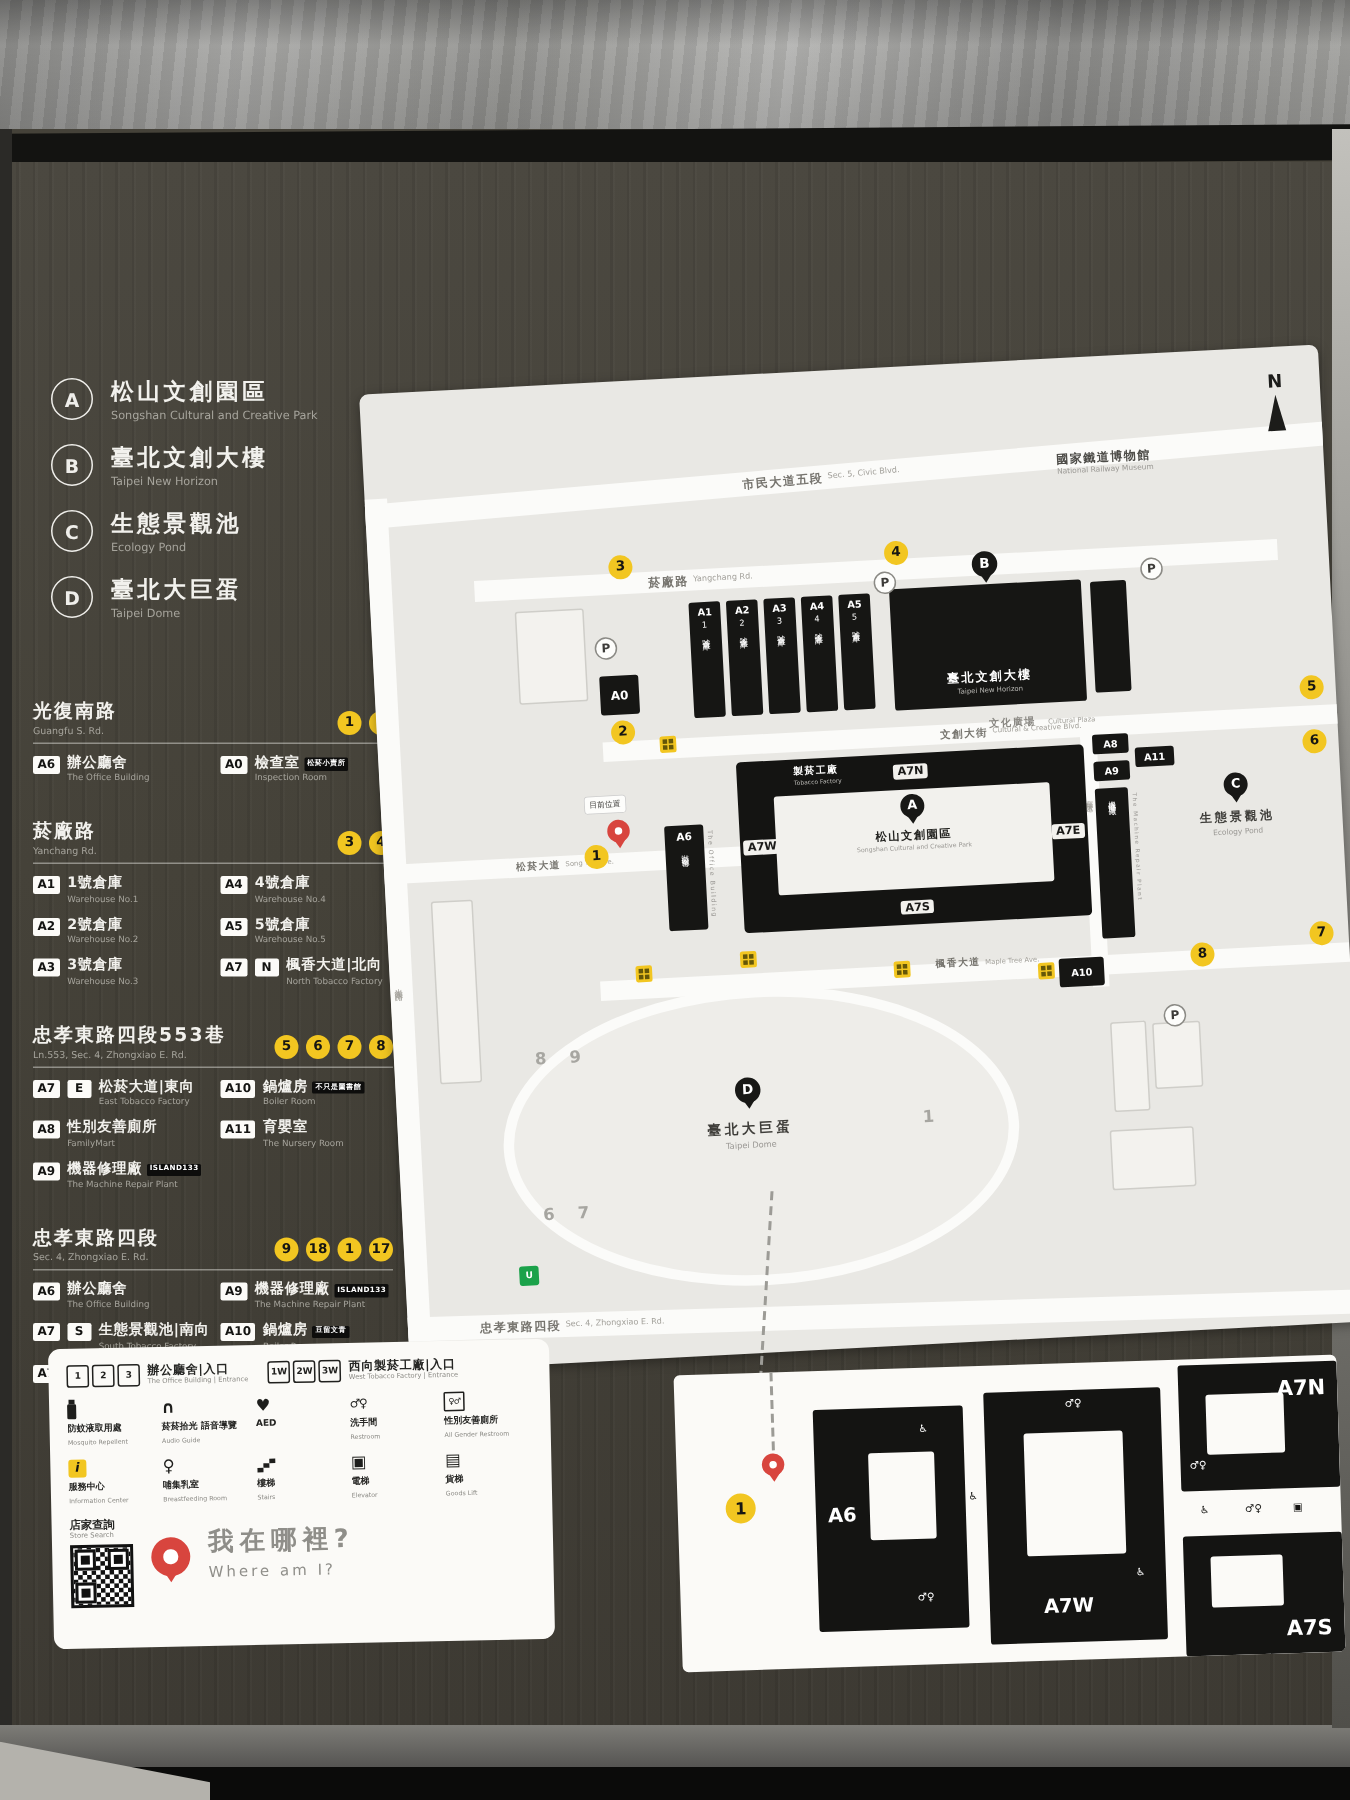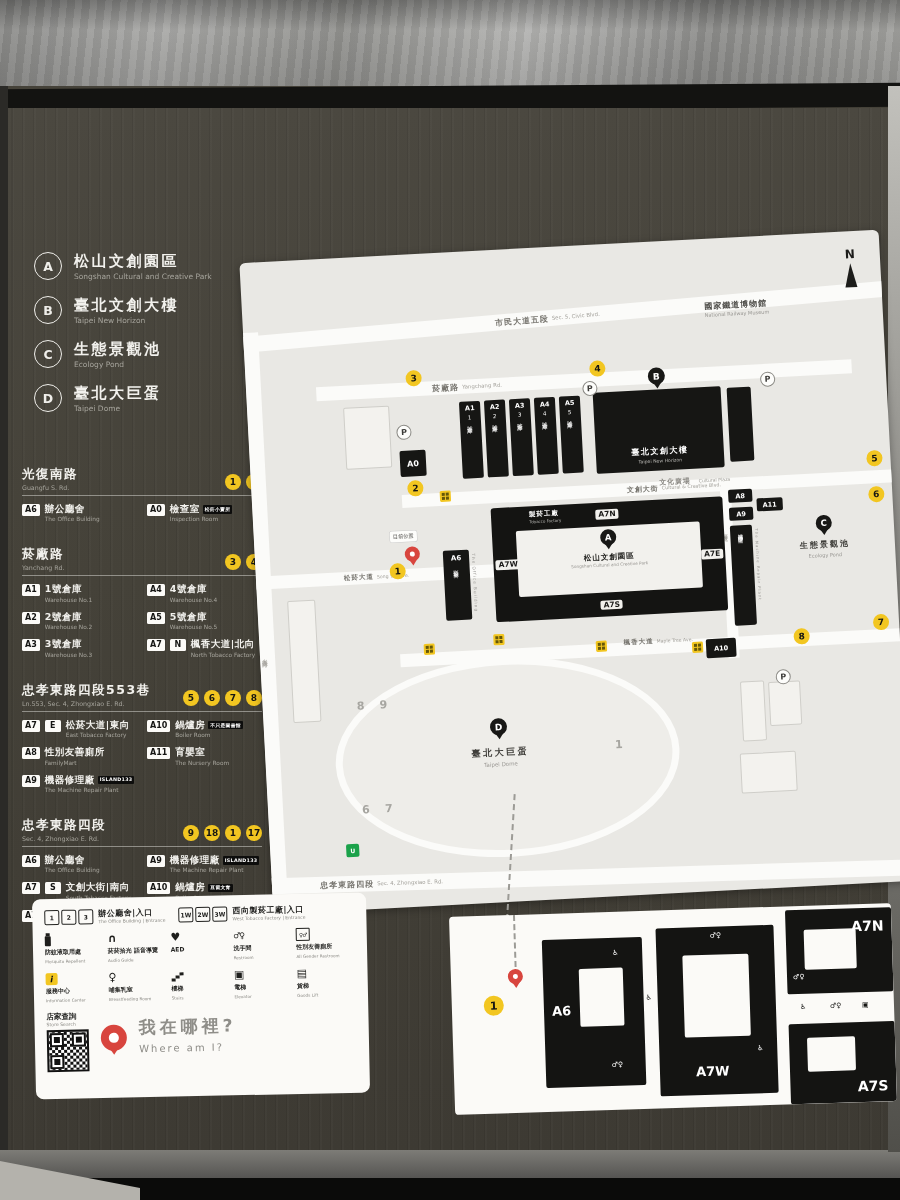--- a/index.html
+++ b/index.html
@@ -343,21 +343,21 @@
               <span class="code">A6</span>
             <span class="itx">
                 <div class="izh">辦公廳舍</div>
             <div class="ien">The Office Building</div>
               </span>
             </div>
           <div class="it">
               <span class="code">A7</span>
             <span class="code">S</span>
             <span class="itx">
-                <div class="izh">文創大街|南向</div>
+                <div class="izh">生態景觀池|南向</div>
             <div class="ien">South Tobacco Factory</div>
               </span>
             </div>
           <div class="it">
               <span class="code">A7</span>
             <span class="code">W</span>
             <span class="itx">
                 <div class="izh">製菸工廠|西向</div>
             <div class="ien">West Tobacco Factory</div>
               </span>

